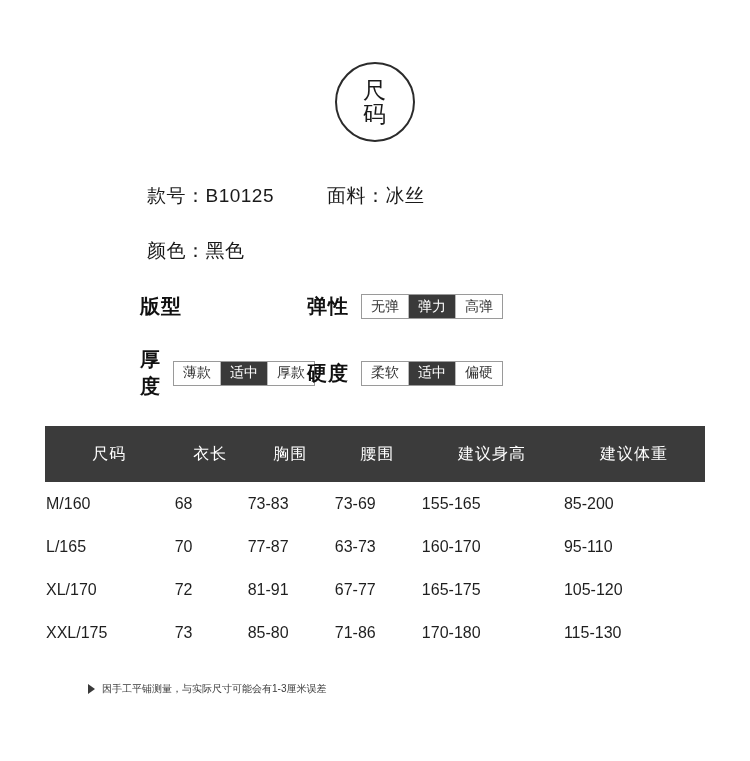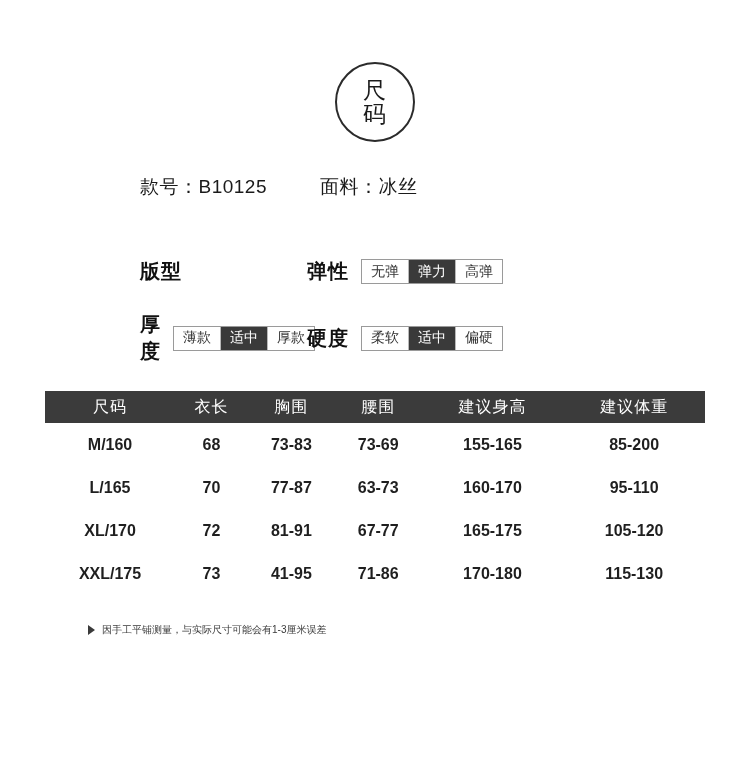--- a/index.html
+++ b/index.html
@@ -36,22 +36,22 @@
     line-height: 1.05;
   }
   .circle-badge span {
     font-size: 23px;
     color: #1b1b1b;
     letter-spacing: 1px;
   }
 
   
   .info-block {
-    margin-top: 32px;
-    padding: 0 0 0 0;
+    margin-top: 41px;
+    padding: 0 0 0 7px;
   }
   .info-row {
     display: flex;
     align-items: center;
     margin-bottom: 29px;
   }
   .info-cell {
     font-size: 19px;
     color: #1a1a1a;
     letter-spacing: 0.5px;
@@ -108,30 +108,28 @@
   .size-table {
     margin: 18px auto 0 auto;
     width: 660px;
     border-collapse: collapse;
   }
   .size-table thead th {
     background: #3b3b3b;
     color: #ffffff;
     font-size: 16px;
     font-weight: normal;
-    height: 32px;
+    height: 56px;
     letter-spacing: 1px;
   }
   .size-table tbody td {
-    text-align: center;
     font-size: 16px;
     color: #1f1f1f;
     height: 43px;
     background: #fff;
-    font-weight: bold;
   }
 
   
   .footnote {
     margin: 28px 0 0 88px;
     font-size: 10px;
     color: #3a3a3a;
     display: flex;
     align-items: center;
   }
@@ -153,20 +151,21 @@
     <span>码</span>
   </div>
 </div>
 
 <div class="info-block">
   <div class="info-row">
     <div class="info-cell left">款号：B10125</div>
     <div class="info-cell right">面料：冰丝</div>
   </div>
   <div class="info-row">
+    <div class="info-cell left">颜色：黑色</div>
   </div>
 </div>
 
 <div class="attr-block">
 
   <div class="attr-row">
     <div class="attr-group left">
       <div class="attr-label">版型</div>
     </div>
     <div class="attr-group right">
@@ -232,21 +231,21 @@
       <td>XL/170</td>
       <td>72</td>
       <td>81-91</td>
       <td>67-77</td>
       <td>165-175</td>
       <td>105-120</td>
     </tr>
     <tr>
       <td>XXL/175</td>
       <td>73</td>
-      <td>41-95</td>
+      <td>85-80</td>
       <td>71-86</td>
       <td>170-180</td>
       <td>115-130</td>
     </tr>
   </tbody>
 </table>
 
 <div class="footnote">
   <span class="tri"></span>
   <span>因手工平铺测量，与实际尺寸可能会有1-3厘米误差</span>

